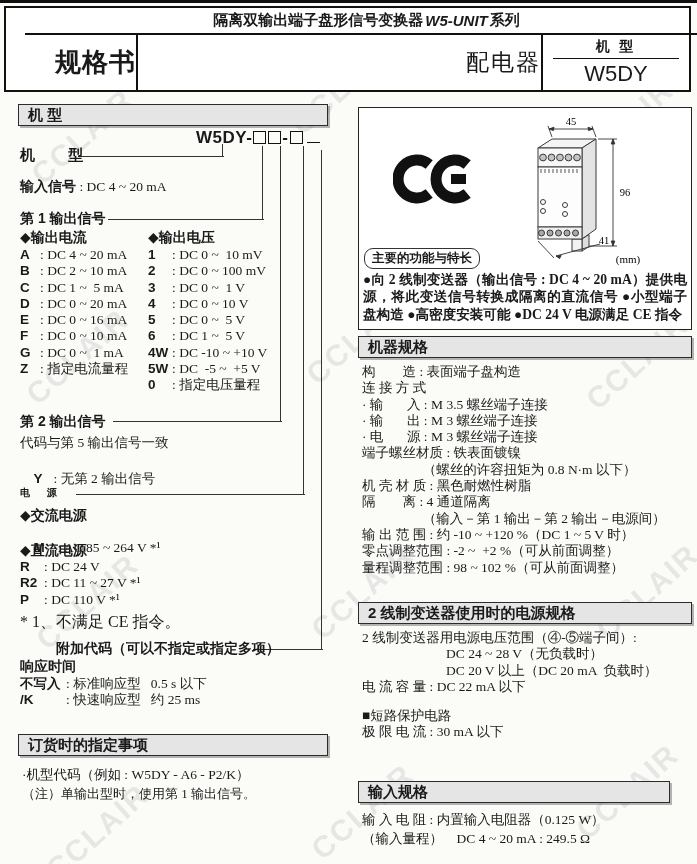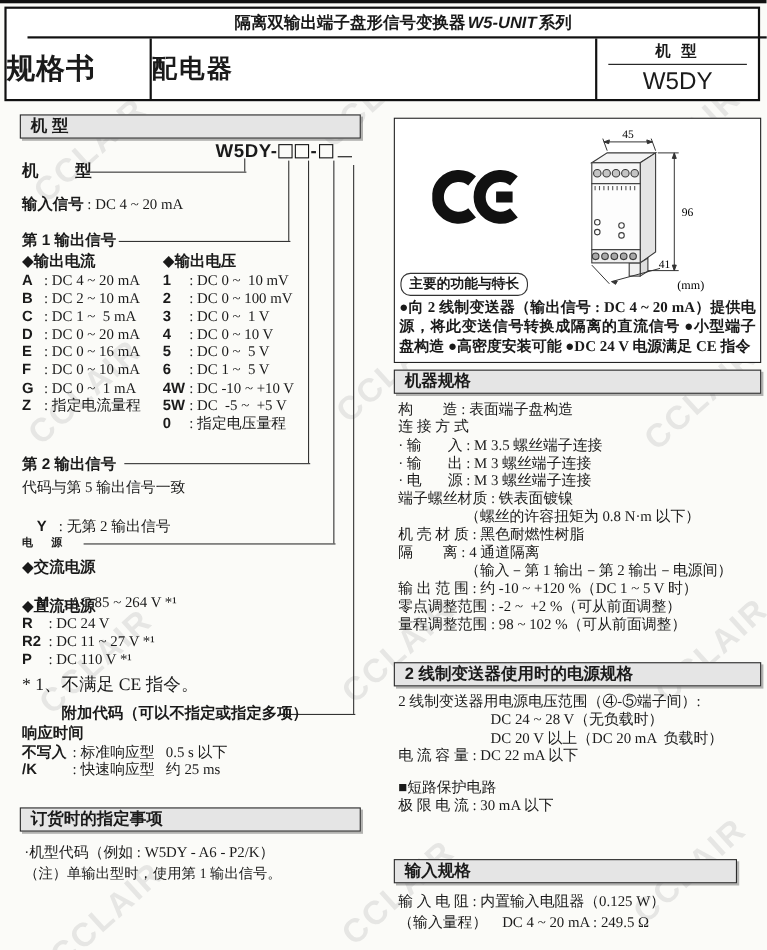--- a/index.html
+++ b/index.html
@@ -7,23 +7,23 @@
         font-family:"Liberation Serif","DejaVu Serif",serif;color:#1a1a1a;}
   .abs{position:absolute;}
   .pre{white-space:pre;}
   .topstrip{left:0;top:0;width:697px;height:3px;background:#111;}
   
   .hdr{left:4px;top:6px;width:687px;height:86px;border:2px solid #111;box-sizing:border-box;background:#fff;}
   .hdr-title{left:0;top:0;width:100%;height:27px;border-bottom:2px solid #111;box-sizing:border-box;
              display:flex;align-items:center;justify-content:center;font-size:15px;font-weight:bold;margin-left:19px;}
   .hdr-title .it{font-style:italic;font-family:"Liberation Sans","DejaVu Sans",sans-serif;margin:0 2px;}
   .hdr-cells{left:0;top:27px;width:100%;height:55px;display:flex;}
-  .cell{box-sizing:border-box;display:flex;align-items:center;justify-content:flex-start;}
+  .cell{box-sizing:border-box;display:flex;align-items:center;justify-content:flex-end;}
   .cell1{width:132px;border-right:2px solid #111;font-size:26px;font-weight:bold;letter-spacing:1px;}
-  .cell2{flex:1;border-right:2px solid #111;font-size:23px;font-weight:bold;letter-spacing:2px;}
+  .cell2{flex:1;border-right:2px solid #111;font-size:23px;font-weight:normal;letter-spacing:2px;}
   .cell3{width:146px;flex-direction:column;justify-content:flex-start;padding-top:3px;}
   .cell3 .mlabel{font-size:14px;font-weight:bold;letter-spacing:3px;}
   .cell3 .mline{width:126px;border-top:1.5px solid #111;margin-top:2px;}
   .cell3 .mval{font-size:22px;margin-top:2px;font-family:"Liberation Sans","DejaVu Sans",sans-serif;}
   
   .secbar{height:22px;background:#e5e5e5;border:1px solid #2b2b2b;box-sizing:border-box;
           font-family:"Liberation Sans","DejaVu Sans",sans-serif;font-weight:bold;font-size:15px;
           line-height:19px;padding-left:9px;box-shadow:2px 2px 0 rgba(90,90,90,.45);}
   
   .vline{width:0;border-left:1.3px solid #333;}

